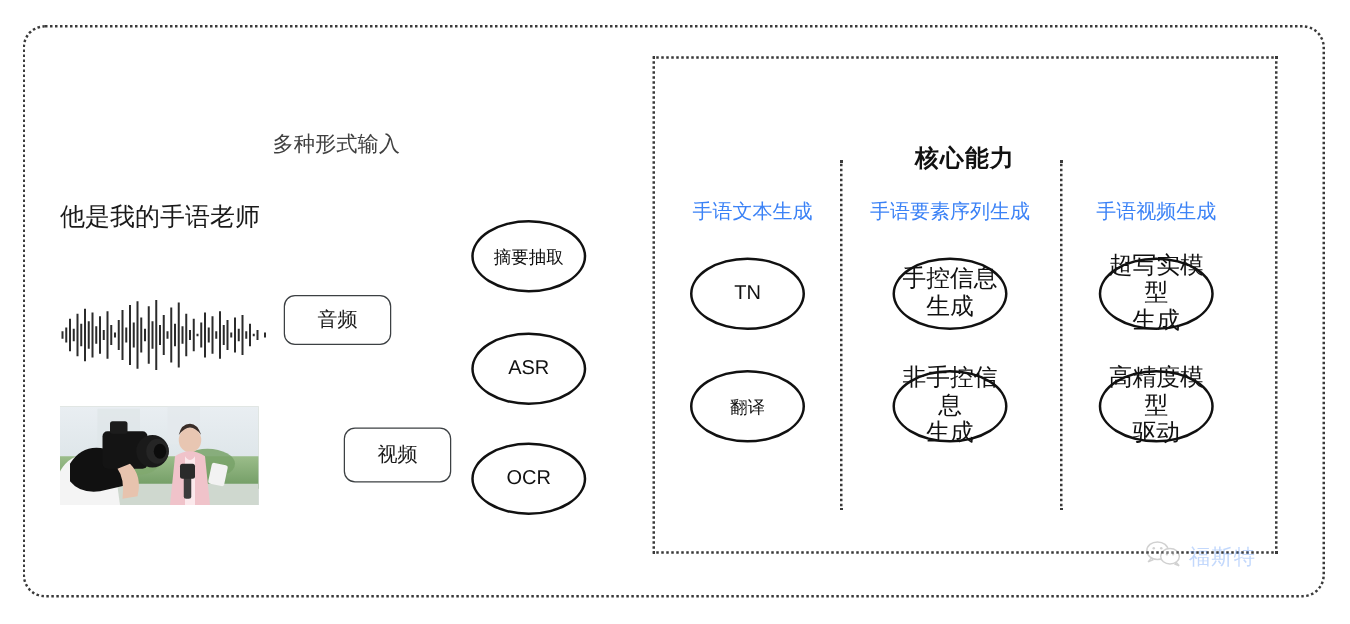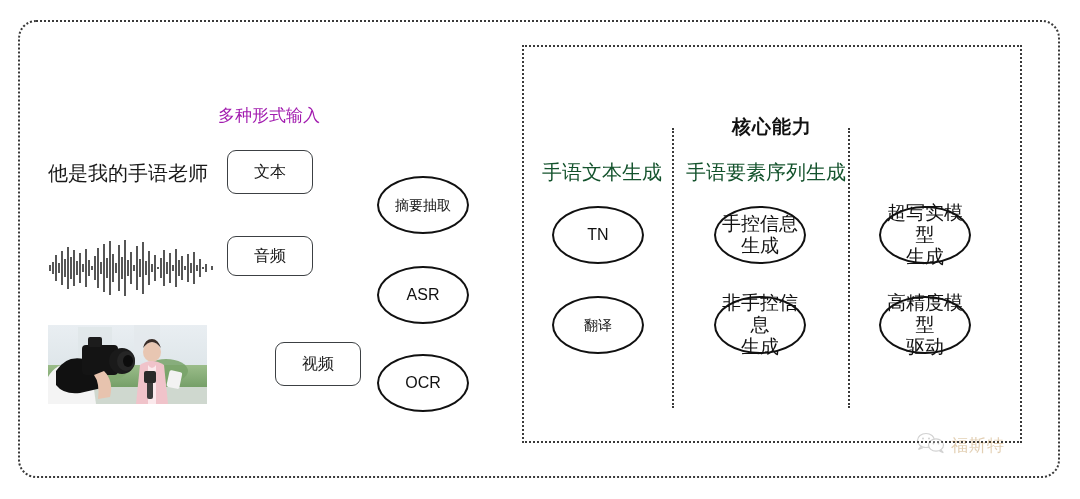--- a/index.html
+++ b/index.html
@@ -36,21 +36,21 @@
     font-weight:bold;
     font-size:19px;
     letter-spacing:1px;
     color:#111;
   }
 
   
   .input-heading{
     position:absolute;
     font-size:17px;
-    color:#a21caf;
+    color:#404040;
     white-space:nowrap;
   }
   .sample-text{
     position:absolute;
     font-size:20px;
     color:#1a1a1a;
     white-space:nowrap;
   }
   .pill{
     position:absolute;
@@ -88,22 +88,22 @@
     color:#111;
     padding:0 4px;
   }
   .node.small-label{font-size:19px;}
   .node.latin{font-size:16px;}
 
   
   .sub-header{
     position:absolute;
     text-align:center;
-    font-size:20px;
-    color:#14532d;
+    font-size:16px;
+    color:#3b82f6;
     white-space:nowrap;
   }
 
   
   .vdivider{
     position:absolute;
     border-left:2px dotted #3a3a3a;
     width:0;
   }
 
@@ -115,40 +115,37 @@
     font-size:16px;
     color:#1a1a1a;
   }
 
   
   .watermark{
     position:absolute;
     left:916px;top:432px;
     display:flex;align-items:center;gap:5px;
     opacity:.30;
-    color:#a16207;
+    color:#3b82f6;
     font-size:17px;
     white-space:nowrap;
   }
   .watermark .wm-text{letter-spacing:1px;}
 </style>
 </head>
 <body>
 
 <div id="stage">
 
   <div class="outer-frame"></div>
 
   <div class="input-heading" style="left:218px;top:104px;">多种形式输入</div>
 
   <div class="sample-text" style="left:48px;top:160px;">他是我的手语老师</div>
 
-  <div class="pill" style="left:227px;top:150px;width:86px;height:44px;">
-    <span>文本</span>
-  </div>
 
   <div class="waveform" style="left:45px;top:238px;width:172px;height:60px;">
     <svg width="172" height="60" viewBox="0 0 172 60" aria-hidden="true">
       <g stroke="#2b2b2b" stroke-width="1.6" stroke-linecap="butt">
         <line x1="2" y1="30" x2="2" y2="30"></line>
         <line x1="5" y1="27" x2="5" y2="33"></line>
         <line x1="8" y1="24" x2="8" y2="36"></line>
         <line x1="11" y1="17" x2="11" y2="43"></line>
         <line x1="14" y1="25" x2="14" y2="35"></line>
         <line x1="17" y1="13" x2="17" y2="47"></line>
@@ -287,20 +284,21 @@
       <div>生成</div>
     </div>
   </div>
   <div class="node small-label" style="left:714px;top:296px;width:92px;height:58px;">
     <div>
       <div>非手控信息</div>
       <div>生成</div>
     </div>
   </div>
 
+  <div class="sub-header" style="left:862px;top:159px;width:126px;">手语视频生成</div>
   <div class="node small-label" style="left:879px;top:206px;width:92px;height:58px;">
     <div>
       <div>超写实模型</div>
       <div>生成</div>
     </div>
   </div>
   <div class="node small-label" style="left:879px;top:296px;width:92px;height:58px;">
     <div>
       <div>高精度模型</div>
       <div>驱动</div>

